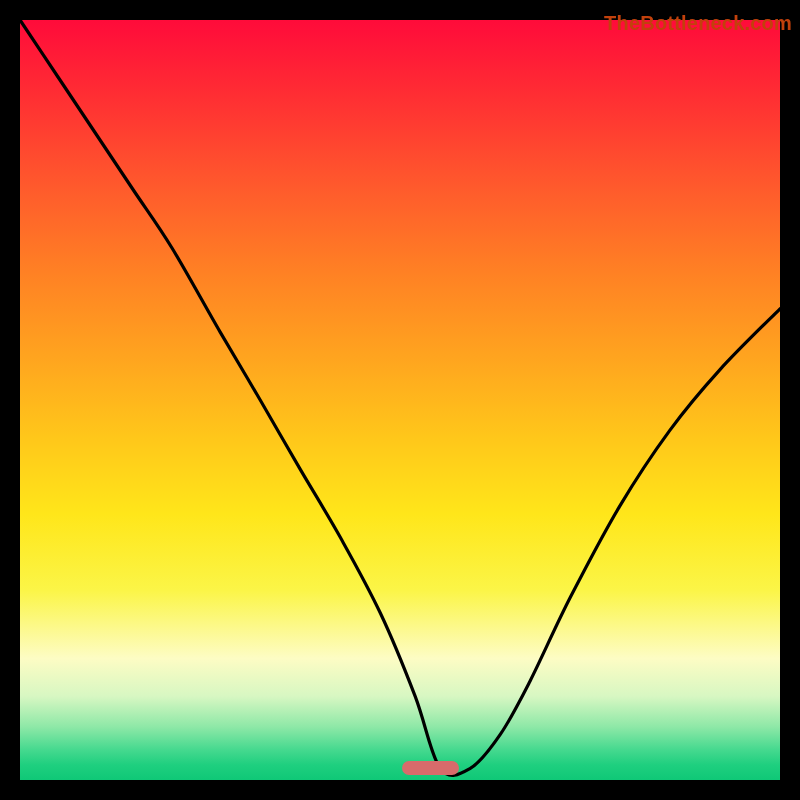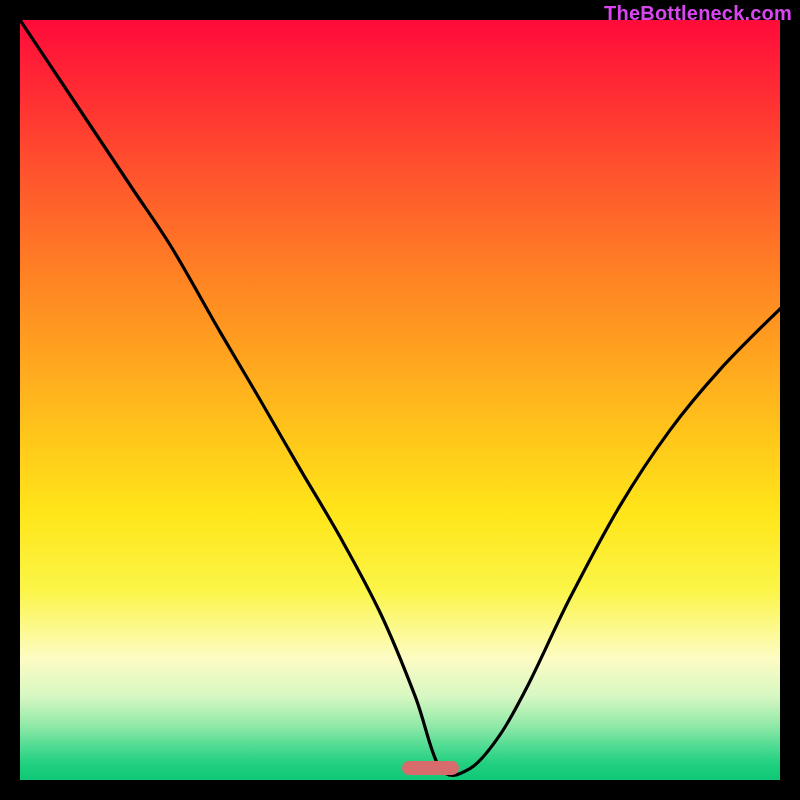--- a/index.html
+++ b/index.html
@@ -49,26 +49,26 @@
     overflow: visible;
   }
   .marker {
     position: absolute;
     height: 14px;
     border-radius: 7px;
     background: #d86b6b;
   }
   .watermark {
     position: absolute;
-    top: 2px;
+    top: 12px;
     right: 8px;
     font-family: Arial, Helvetica, sans-serif;
     font-size: 20px;
     font-weight: 600;
-    color: #d946ef;
+    color: #c2410c;
     letter-spacing: 0.2px;
   }
 </style>
 </head>
 <body>
 
 <div class="canvas">
   <div class="gradient"></div>
 
   <svg class="curve" viewBox="0 0 760 760" preserveAspectRatio="none">

